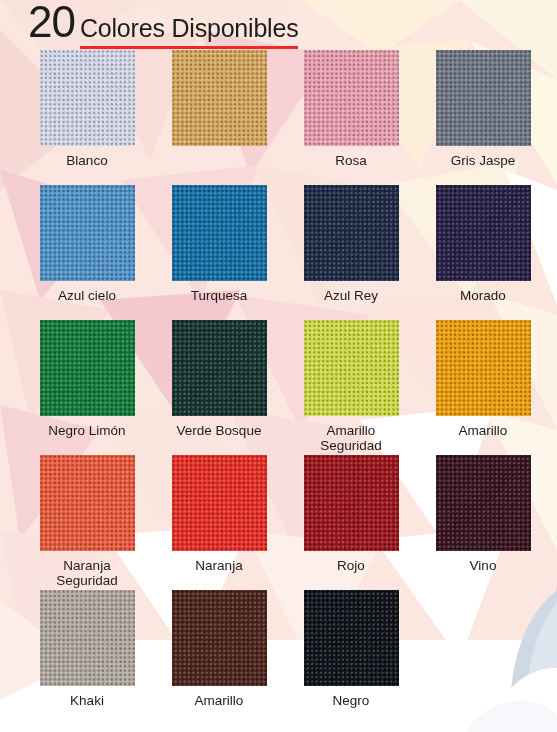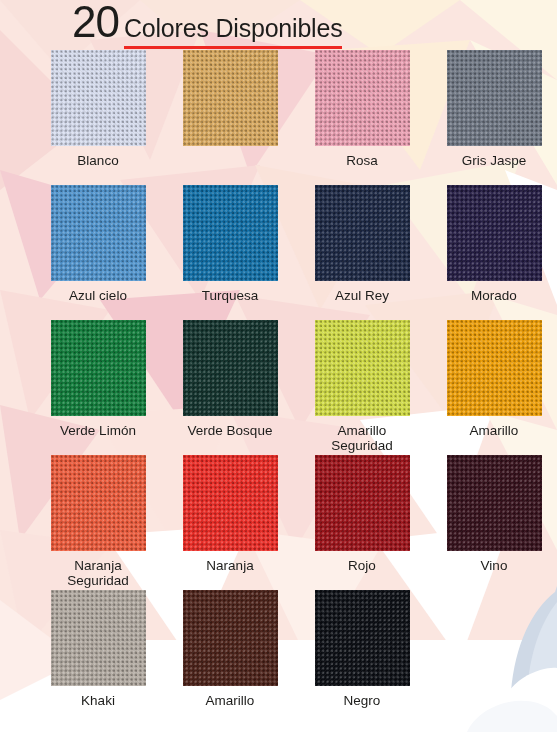--- a/index.html
+++ b/index.html
@@ -57,21 +57,20 @@
     display: flex;
     align-items: baseline;
   }
   .title-count {
     font-family: "Liberation Sans", sans-serif;
     font-size: 44px;
     font-weight: 300;
     line-height: 1;
     color: #1d1d1b;
     letter-spacing: -1px;
-    margin-left: 44px;
   }
   .title-text-block {
     position: relative;
     margin-left: 5px;
     padding-bottom: 3px;
   }
   .title-text {
     font-family: "Liberation Sans", sans-serif;
     font-size: 25px;
     font-weight: 300;
@@ -94,21 +93,21 @@
   .grid {
     position: absolute;
     left: 0;
     top: 50px;
     width: 441px;
     z-index: 2;
     display: grid;
     grid-template-columns: repeat(4, 132px);
     grid-auto-rows: 135px;
     justify-content: start;
-    padding-left: 32px;
+    padding-left: 21px;
     box-sizing: border-box;
   }
 
   .swatch-cell {
     position: relative;
     width: 132px;
     display: flex;
     flex-direction: column;
     align-items: center;
   }
@@ -258,21 +257,21 @@
           <div class="tex"></div>
           <div class="tex2"></div>
         </div>
         <div class="swatch-label">Morado</div>
       </div>
       <div class="swatch-cell">
         <div class="swatch-chip" style="background: rgb(15, 125, 58);">
           <div class="tex"></div>
           <div class="tex2"></div>
         </div>
-        <div class="swatch-label">Verde Limón</div>
+        <div class="swatch-label">Negro Limón</div>
       </div>
       <div class="swatch-cell">
         <div class="swatch-chip" style="background: rgb(17, 50, 44);">
           <div class="tex"></div>
           <div class="tex2"></div>
         </div>
         <div class="swatch-label">Verde Bosque</div>
       </div>
       <div class="swatch-cell">
         <div class="swatch-chip" style="background: rgb(210, 221, 69);">

